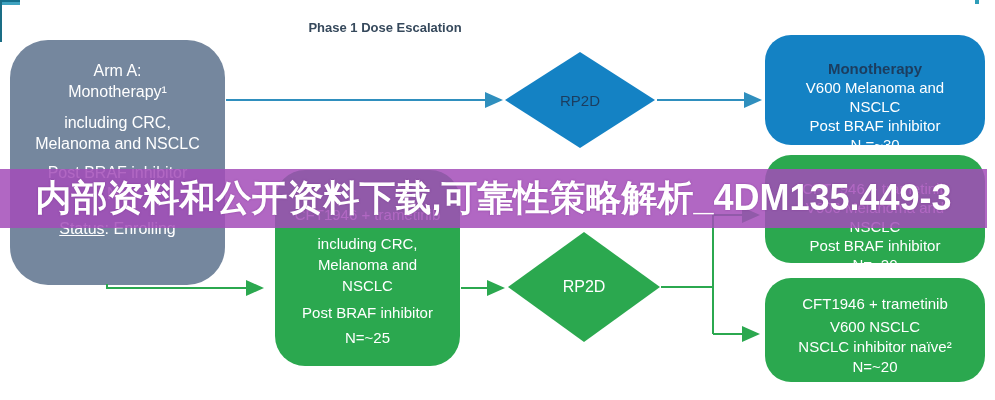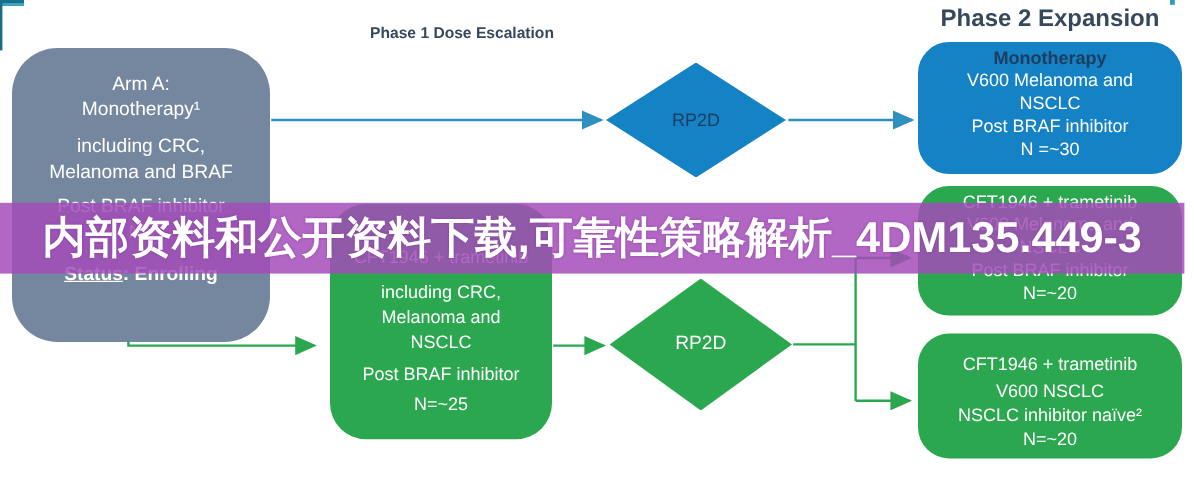--- a/index.html
+++ b/index.html
@@ -16,27 +16,27 @@
   
   .phase-title{color:#36495c;font-weight:bold;text-align:center;}
   #phase1-title{left:248px;top:20px;width:274px;font-size:13px;}
   #phase2-title{left:768px;top:5px;width:214px;font-size:20px;}
   
   .node{box-sizing:border-box;text-align:center;color:#ffffff;}
   #arm-a-box{left:10px;top:40px;width:215px;height:245px;background:#75879e;
     border-radius:38px;font-size:16px;line-height:21px;padding-top:20px;}
   #arm-a-box .hdr{color:#ffffff;font-weight:normal;}
   #arm-a-box .gap8{height:8px;} #arm-a-box .gap10{height:10px;} #arm-a-box .gap14{height:14px;}
-  .status-line{font-weight:bold;}
+  .status-line{font-weight:normal;}
   .status-line .u{text-decoration:underline;}
   #arm-b-box{left:275px;top:170px;width:185px;height:196px;background:#2ba84f;
     border-radius:30px;font-size:15px;line-height:21px;padding-top:34px;}
   #arm-b-box .gap6{height:6px;} #arm-b-box .gap4{height:4px;} #arm-b-box .gap8{height:8px;}
   .exp-box{left:765px;width:220px;border-radius:26px;font-size:15px;line-height:19px;
-    padding-top:4px;}
+    padding-top:24px;}
   #exp-box-1{top:35px;height:110px;background:#1482c4;}
   #exp-box-1 .ttl{color:#1c3d5f;font-weight:bold;}
   #exp-box-2{top:155px;height:108px;background:#2ba84f;}
   #exp-box-3{top:278px;height:104px;background:#2ba84f;padding-top:16px;line-height:20px;}
   .exp-box .sp{height:3px;}
   
   .diamond{display:flex;align-items:center;justify-content:center;
     clip-path:polygon(50% 0,100% 50%,50% 100%,0 50%);font-weight:normal;}
   #rp2d-1{left:505px;top:52px;width:150px;height:96px;background:#1482c4;
     color:#1c3d5f;font-size:15px;}
@@ -54,28 +54,27 @@
 </head>
 <body>
 
 <div id="canvas">
 
   <div class="abs accent-bar"></div>
   <div class="abs accent-vline"></div>
   <div class="abs accent-tick"></div>
 
   <div id="phase1-title" class="abs phase-title">Phase 1 Dose Escalation</div>
-  <div id="phase2-title" class="abs phase-title">Phase 2 Expansion</div>
 
   <div id="arm-a-box" class="abs node">
     <div class="hdr">Arm A:</div>
     <div>Monotherapy¹</div>
     <div class="gap10"></div>
     <div>including CRC,</div>
-    <div>Melanoma and BRAF</div>
+    <div>Melanoma and NSCLC</div>
     <div class="gap8"></div>
     <div>Post BRAF inhibitor</div>
     <div>N=</div>
     <div class="gap14"></div>
     <div class="status-line">
       <span class="u">Status</span><span>: Enrolling</span>
     </div>
   </div>
 
   <div id="arm-b-box" class="abs node">

